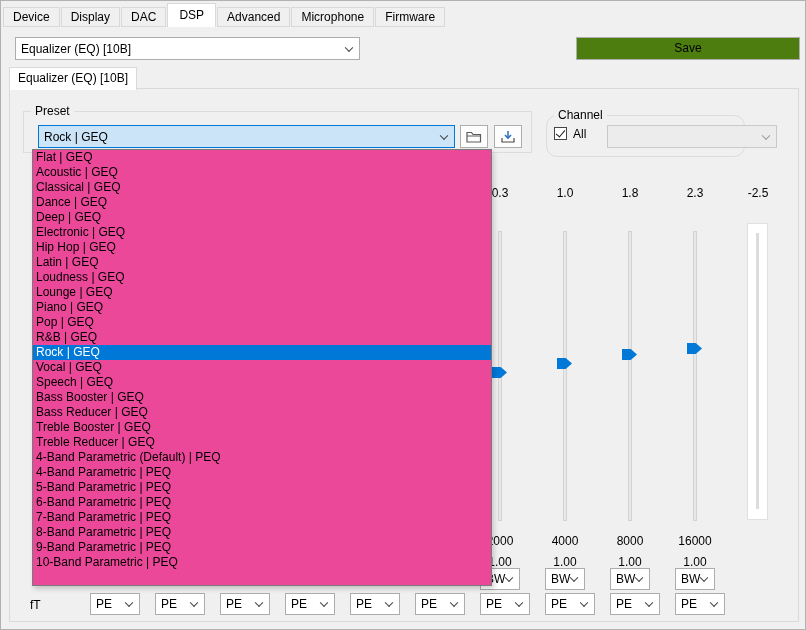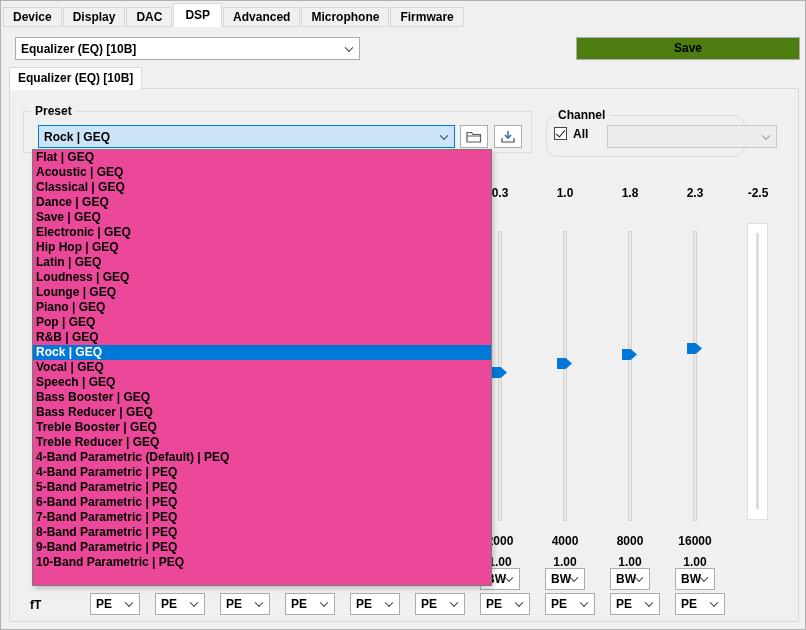--- a/index.html
+++ b/index.html
@@ -1,18 +1,18 @@
 <!DOCTYPE html>
 <html><head>
 <meta charset="utf-8">
 <style>
   html,body{margin:0;padding:0;}
   .screen{position:relative;width:806px;height:630px;background:#f0f0f0;border:1px solid #b1b1b1;
           box-sizing:border-box;font-family:"Liberation Sans",sans-serif;color:#000;overflow:hidden;
-          font-size:12px;font-weight:bold;}
+          font-size:12px;}
   
   .tabstrip{position:absolute;left:2px;top:2px;height:24px;display:flex;align-items:flex-end;z-index:6;}
   .tab{height:20px;line-height:19px;padding:0 9px;background:#f0f0f0;border:1px solid #d9d9d9;
        margin-right:1px;box-sizing:border-box;white-space:nowrap;}
   .tab.active{height:24px;line-height:23px;background:#fff;border-bottom:none;padding:0 11px;}
   
   .combo{position:absolute;background:#fff;border:1px solid #acacac;box-sizing:border-box;
          display:flex;align-items:center;padding:0 18px 0 5px;white-space:nowrap;overflow:hidden;z-index:6;}
   .combo .chev{position:absolute;right:7px;top:50%;width:5px;height:5px;border-right:1.4px solid #444;
          border-bottom:1.4px solid #444;transform:translateY(-70%) rotate(45deg);}
@@ -193,21 +193,21 @@
         <div style="position: static;">PE</div>
         <span class="chev"></span>
       </div>
     </div>
 
   <div class="ddlist">
       <div class="dd-item">Flat | GEQ</div>
       <div class="dd-item">Acoustic | GEQ</div>
       <div class="dd-item">Classical | GEQ</div>
       <div class="dd-item">Dance | GEQ</div>
-      <div class="dd-item">Save | GEQ</div>
+      <div class="dd-item">Deep | GEQ</div>
       <div class="dd-item">Electronic | GEQ</div>
       <div class="dd-item">Hip Hop | GEQ</div>
       <div class="dd-item">Latin | GEQ</div>
       <div class="dd-item">Loudness | GEQ</div>
       <div class="dd-item">Lounge | GEQ</div>
       <div class="dd-item">Piano | GEQ</div>
       <div class="dd-item">Pop | GEQ</div>
       <div class="dd-item">R&amp;B | GEQ</div>
       <div class="dd-item" style="background: rgb(0, 120, 215); color: rgb(255, 255, 255);">Rock | GEQ</div>
       <div class="dd-item">Vocal | GEQ</div>

